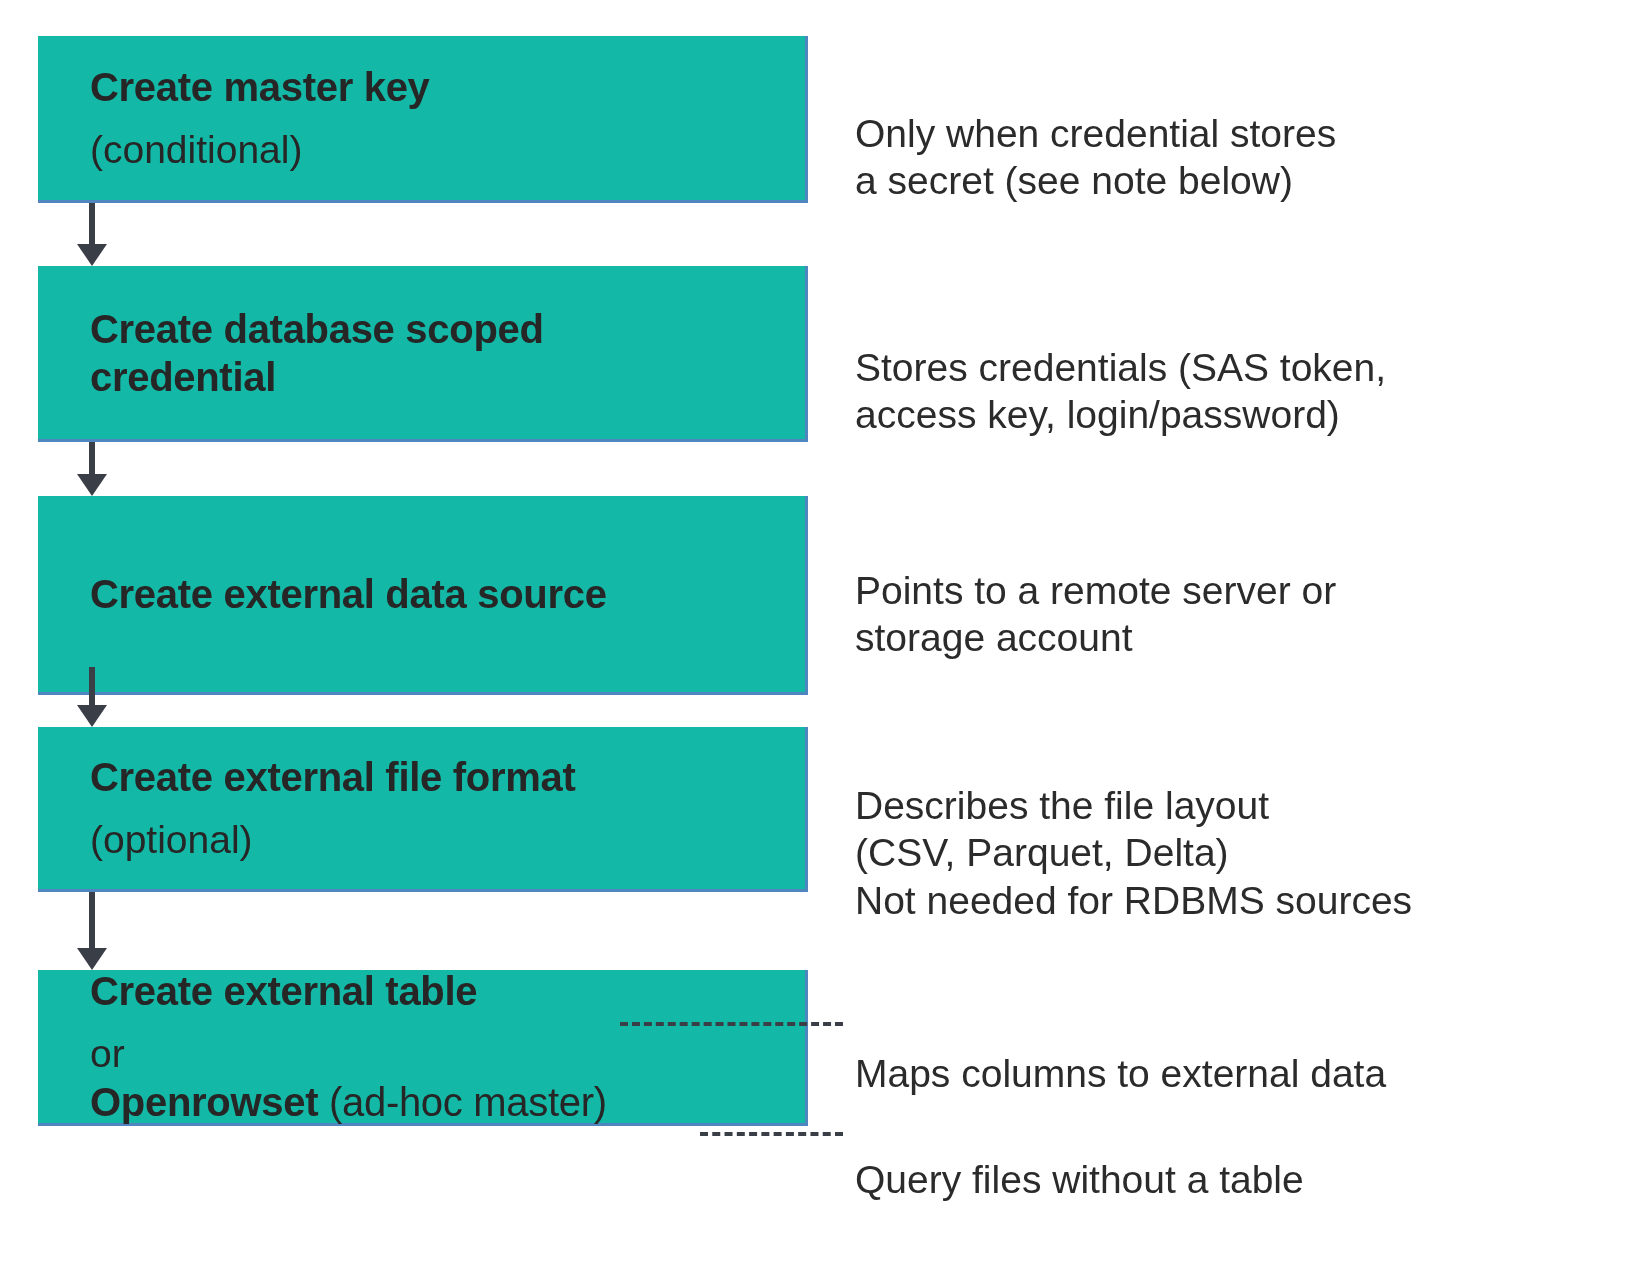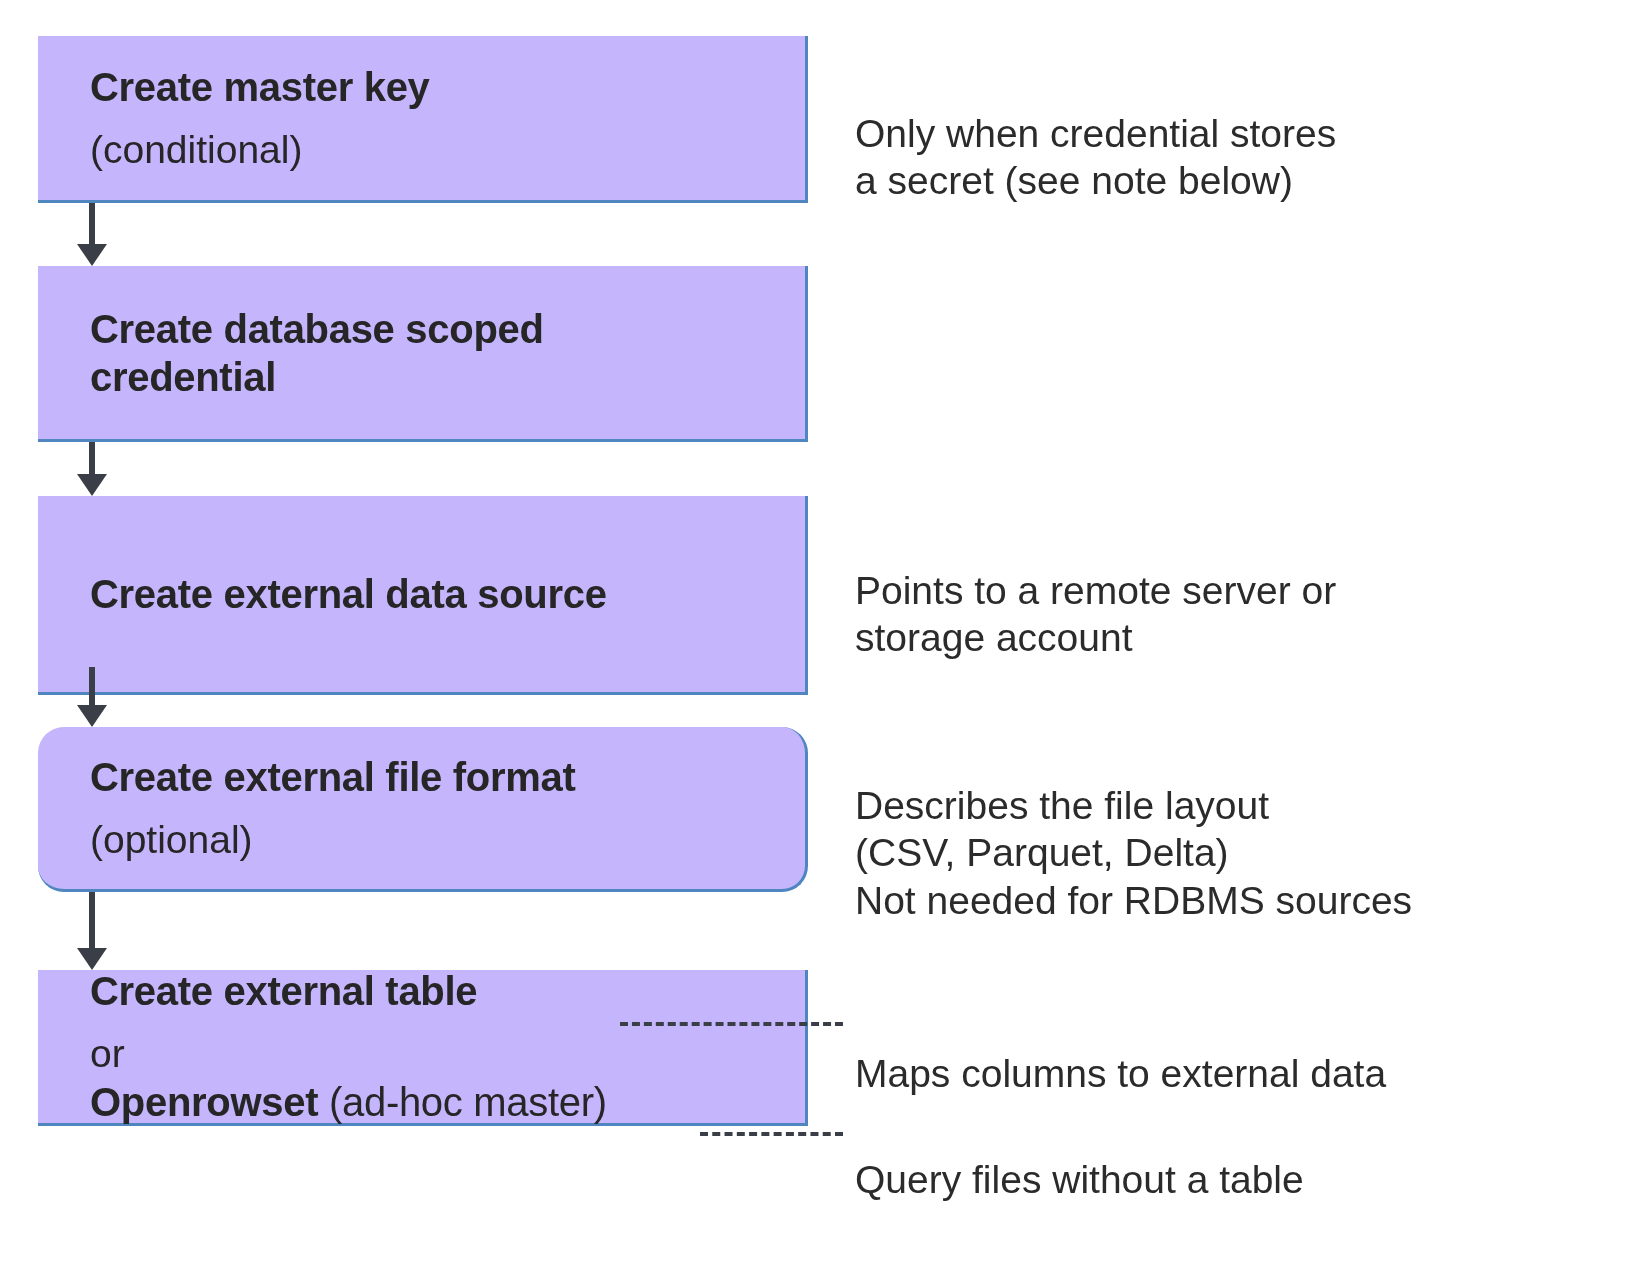--- a/index.html
+++ b/index.html
@@ -19,21 +19,21 @@
     position: relative;
     width: 1638px;
     height: 1284px;
   }
 
   
   .flow-box {
     position: absolute;
     left: 38px;
     width: 770px;
-    background: #c4b5fd;
+    background: #14b8a6;
     border-right: 3px solid #4f86c0;
     border-bottom: 3px solid #4f86c0;
     box-sizing: border-box;
     display: flex;
     flex-direction: column;
     justify-content: center;
   }
   .flow-box .lines {
     padding-left: 52px;
     padding-right: 14px;
@@ -55,21 +55,21 @@
     margin-top: 16px;
   }
   .box-inline-normal {
     font-weight: normal;
   }
 
   
   #box-master-key      { top: 36px;  height: 167px; }
   #box-scoped-cred     { top: 266px; height: 176px; }
   #box-data-source     { top: 496px; height: 199px; }
-  #box-file-format     { top: 727px; height: 165px; border-radius: 26px; }
+  #box-file-format     { top: 727px; height: 165px; }
   #box-external-table  { top: 970px; height: 156px; }
 
   
   .arrow {
     position: absolute;
     left: 88px;
     width: 8px;
   }
   .arrow .shaft {
     position: absolute;
@@ -147,20 +147,24 @@
     <div class="shaft"></div>
     <div class="head"></div>
   </div>
 
   <div class="flow-box" id="box-scoped-cred">
     <div class="lines">
       <div class="box-title" style="white-space:pre-line;">Create database scoped
 credential</div>
     </div>
   </div>
+  <div class="note" id="note-scoped-cred">
+    <div class="note-inner">Stores credentials (SAS token,
+access key, login/password)</div>
+  </div>
 
   <div class="arrow" id="arrow-2">
     <div class="shaft"></div>
     <div class="head"></div>
   </div>
 
   <div class="flow-box" id="box-data-source">
     <div class="lines">
       <div class="box-title">Create external data source</div>
     </div>

